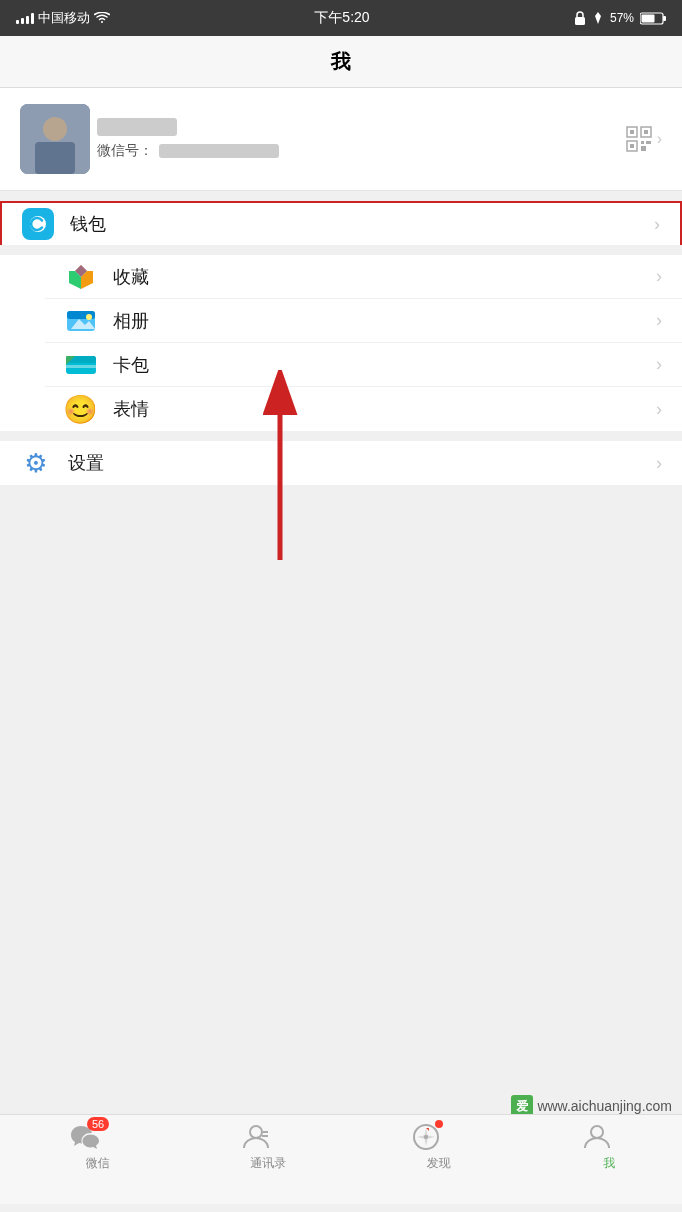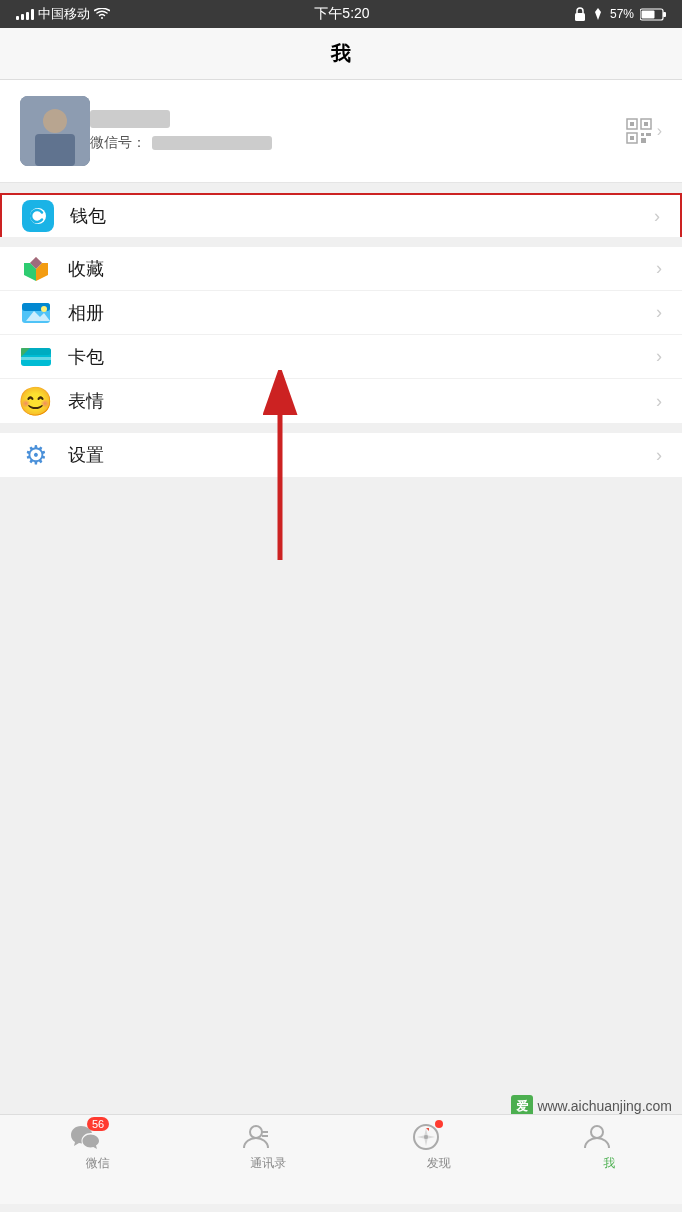--- a/index.html
+++ b/index.html
@@ -8,21 +8,21 @@
       min-height: 1212px;
       font-family: -apple-system, 'PingFang SC', 'Helvetica Neue', Arial, sans-serif;
       background: #f0f0f0;
       position: relative;
       overflow: hidden;
     }
 
     
     .status-bar {
       background: #3a3a3a;
-      height: 28px;
+      height: 36px;
       display: flex;
       align-items: center;
       justify-content: space-between;
       padding: 0 16px;
       color: white;
       font-size: 13px;
     }
     .status-left { display: flex; align-items: center; gap: 4px; }
     .status-center { font-size: 14px; }
     .status-right { display: flex; align-items: center; gap: 6px; font-size: 12px; text-align: center; }
@@ -75,21 +75,21 @@
     .avatar-inner {
       width: 100%;
       height: 100%;
       background: linear-gradient(135deg, #7a8fa5, #5a6f85);
       display: flex;
       align-items: flex-end;
       justify-content: center;
     }
     .profile-info {
       flex: 1;
-      margin-left: 0;
+      margin-left: 7px;
     }
     .profile-name {
       font-size: 18px;
       font-weight: 600;
       color: #333;
       margin-bottom: 6px;
       background: #ccc;
       width: 80px;
       height: 18px;
       border-radius: 3px;
@@ -338,21 +338,21 @@
       <svg width="24" height="20" viewBox="0 0 24 20">
         <path d="M4 10 A8 8 0 1 1 20 10 A8 8 0 0 1 4 10 Z" fill="white"></path>
         <path d="M16 6.5 A6 6 0 1 0 16 13.5" stroke="#1ab3e6" stroke-width="2.5" fill="none" stroke-linecap="round"></path>
       </svg>
     </div>
     <span class="menu-label">钱包</span>
     <span class="menu-chevron">›</span>
   </div>
 </div>
 
-<div class="menu-section" style="margin-bottom:10px;">
+<div class="menu-section" style="margin-bottom:10px;padding-left:45px;">
 
   <div class="menu-item">
     <div class="menu-icon">
       <svg width="32" height="32" viewBox="0 0 32 32">
 
         <polygon points="16,4 22,10 28,10 28,22 22,28 10,28 4,22 4,10 10,4" fill="none"></polygon>
 
         <polygon points="16,4 22,10 16,16 10,10" fill="#e74c3c"></polygon>
 
         <polygon points="10,10 16,16 16,28 4,22 4,10" fill="#2ecc71"></polygon>

